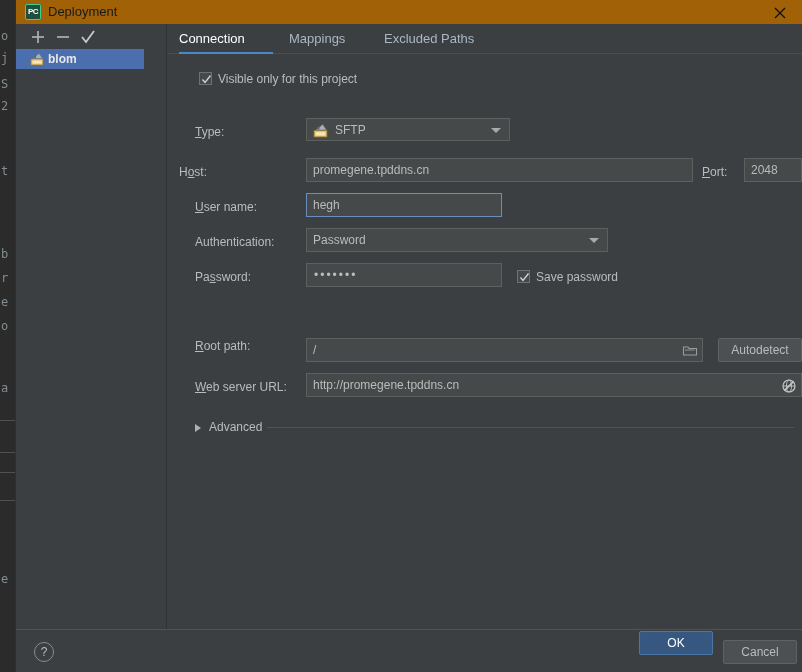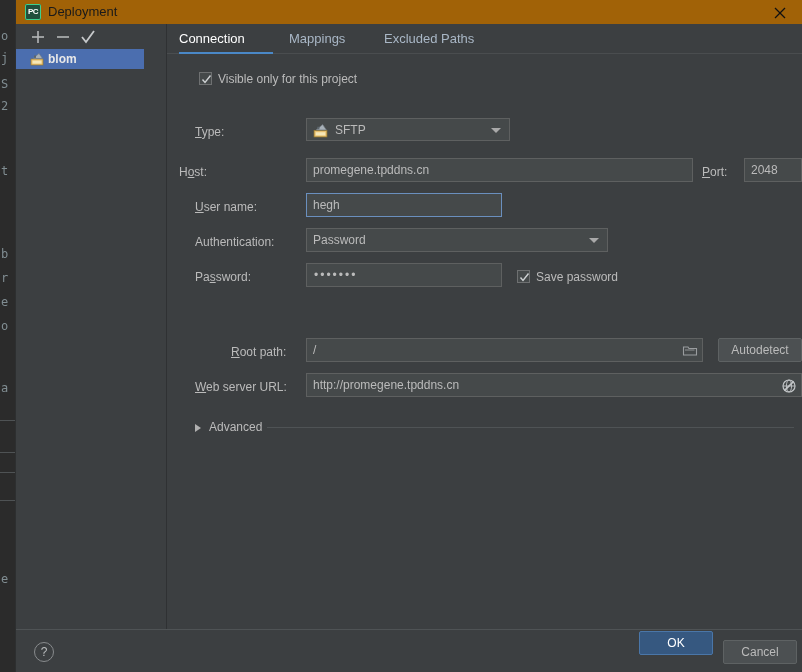--- a/index.html
+++ b/index.html
@@ -498,21 +498,21 @@
         <div class="chk-wrap" style="left:350px; top:215px;">
           <div class="chk-box">
             <svg width="11" height="11" viewBox="0 0 11 11">
               <polyline points="1.5,5.5 4,8.5 9.5,1.5" fill="none" stroke="#cfd2d4" stroke-width="1.4"></polyline>
             </svg>
           </div>
           <div class="chk-label">Save password</div>
         </div>
 
 
-        <div class="lbl" style="left:28px; top:290px;margin-left:36px;"><u>R</u>oot path:</div>
+        <div class="lbl" style="left:28px; top:284px;"><u>R</u>oot path:</div>
         <div class="field" style="left:139px; top:284px; width:397px; height:24px;">
           <div class="field-text">/</div>
           <div class="icon-btn-field" style="right:1px;">
             <svg width="16" height="16" viewBox="0 0 16 16" style="position:absolute; left:3px; top:3px;">
               <path d="M1.5 4 L6 4 L7 5.5 L14.5 5.5 L14.5 12 L1.5 12 Z" fill="none" stroke="#9a9d9f" stroke-width="1.1"></path>
               <line x1="3" y1="7" x2="12.5" y2="7" stroke="#9a9d9f" stroke-width="0.9"></line>
             </svg>
           </div>
         </div>
         <div class="btn" style="left:551px; top:284px; width:84px; height:24px;">Autodetect</div>

